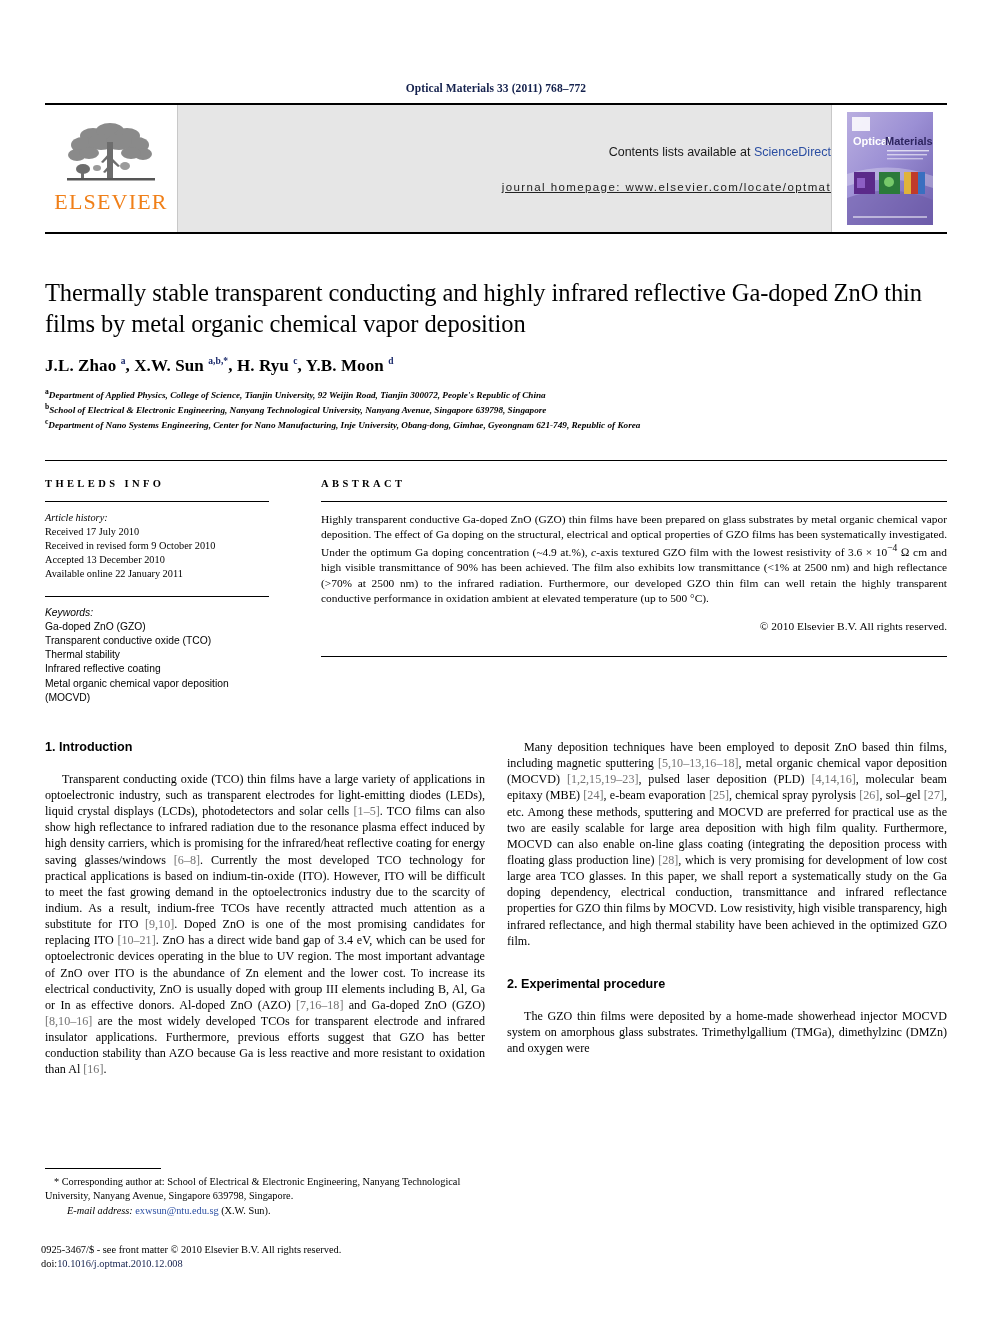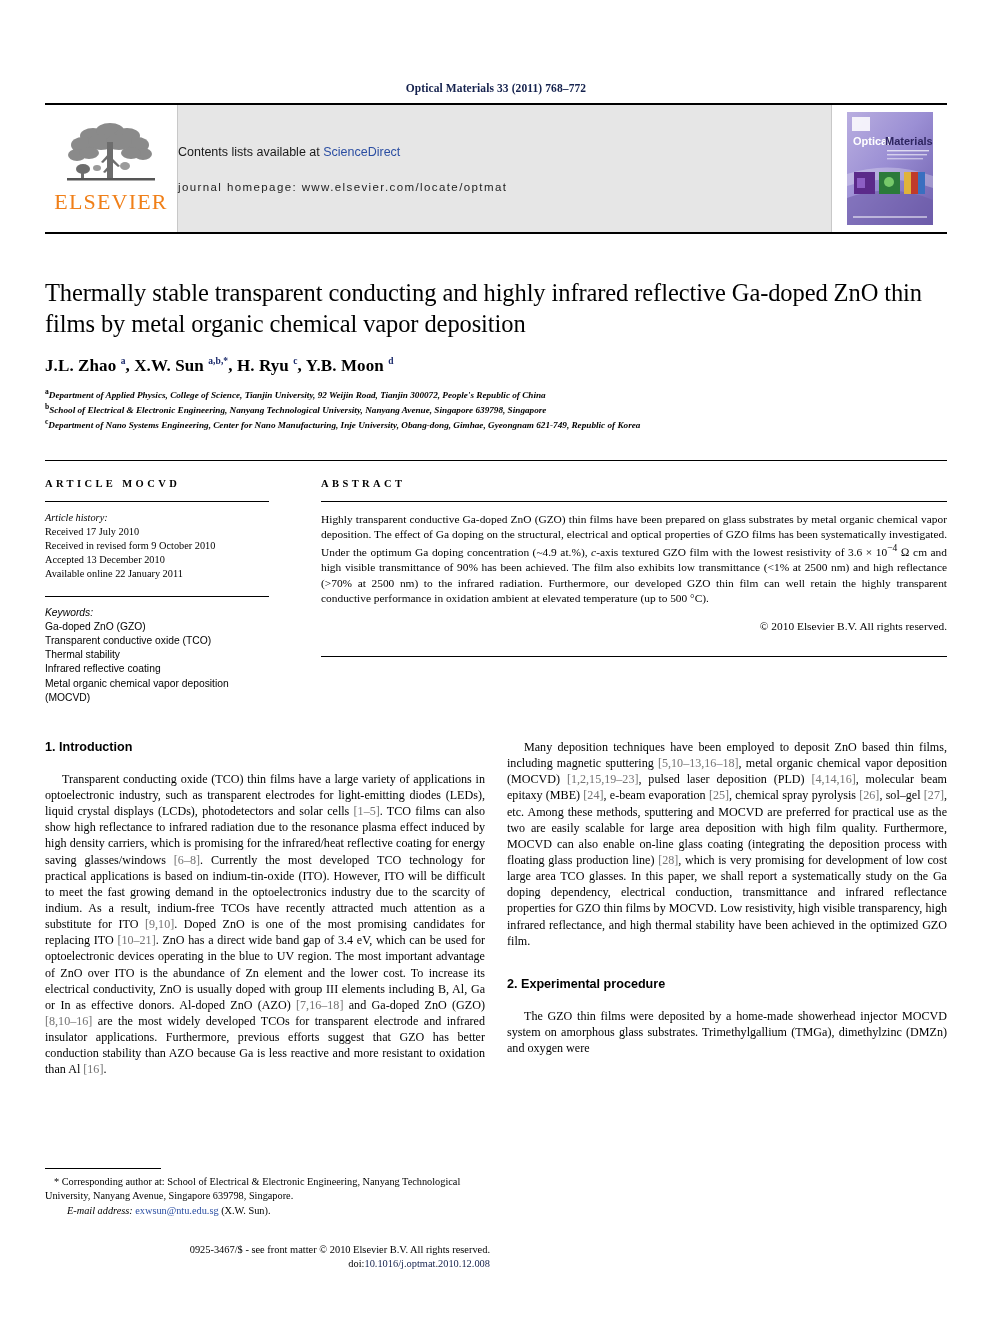--- a/index.html
+++ b/index.html
@@ -62,21 +62,21 @@
     letter-spacing: 1.2px;
     color: #f07f18;
     margin-top: 1px;
     font-weight: normal;
   }
   .center-block {
     flex: 1 1 auto;
     background: #e6e6e6;
     display: flex;
     flex-direction: column;
-    align-items: flex-start;
+    align-items: flex-end;
     justify-content: center;
     box-sizing: border-box;
     padding: 6px 0 8px 0;
   }
   .contents-line {
     font-family: "Liberation Sans", sans-serif;
     font-size: 12.5px;
     color: #1a1a1a;
     margin-top: 2px;
   }
@@ -89,20 +89,21 @@
     margin-top: 17px;
     letter-spacing: 0.2px;
     color: #111;
   }
   .homepage-line {
     font-family: "Liberation Sans", sans-serif;
     font-size: 11.5px;
     letter-spacing: 1.4px;
     color: #222;
     margin-top: 22px;
+    text-decoration: underline;
   }
   .cover-block {
     width: 116px;
     flex: 0 0 116px;
     background: #fff;
     border-left: 1px solid #c8c8c8;
     display: flex;
     align-items: center;
     justify-content: center;
     box-sizing: border-box;
@@ -257,27 +258,26 @@
     width: 116px;
     margin-bottom: 6px;
   }
   .fn-line { text-indent: 9px; }
   .fn-email { text-indent: 22px; margin-top: 1px; }
   .fn-email i { font-style: italic; }
   .email-link { color: #2b4ea2; }
 
   .imprint {
     position: absolute;
-    left: 30px;
+    left: 41px;
     top: 1243px;
     width: 460px;
     font-size: 10.4px;
     line-height: 1.36;
     font-family: "Liberation Serif", serif;
-    text-align: right;
   }
   .doi-link { color: #14214d; }
 </style>
 </head>
 <body>
 
 <div class="page">
 
   <div class="running-head">Optical Materials 33 (2011) 768–772</div>
 
@@ -358,21 +358,21 @@
 
   <div class="affiliations">
     <div><sup>a</sup><span>Department of Applied Physics, College of Science, Tianjin University, 92 Weijin Road, Tianjin 300072, People's Republic of China</span></div>
     <div><sup>b</sup><span>School of Electrical &amp; Electronic Engineering, Nanyang Technological University, Nanyang Avenue, Singapore 639798, Singapore</span></div>
     <div><sup>c</sup><span>Department of Nano Systems Engineering, Center for Nano Manufacturing, Inje University, Obang-dong, Gimhae, Gyeongnam 621-749, Republic of Korea</span></div>
   </div>
 
   <div class="info-abstract">
 
     <div class="col-info">
-      <div class="sec-head">ARTICLE MOCVD</div>
+      <div class="sec-head">THELEDS INFO</div>
       <div class="rule"></div>
       <div class="hist-block">
         <div class="lbl">Article history:</div>
         <div>Received 17 July 2010</div>
         <div>Received in revised form 9 October 2010</div>
         <div>Accepted 13 December 2010</div>
         <div>Available online 22 January 2011</div>
       </div>
       <div class="info-bottom-rule"></div>
       <div class="kw-block">

